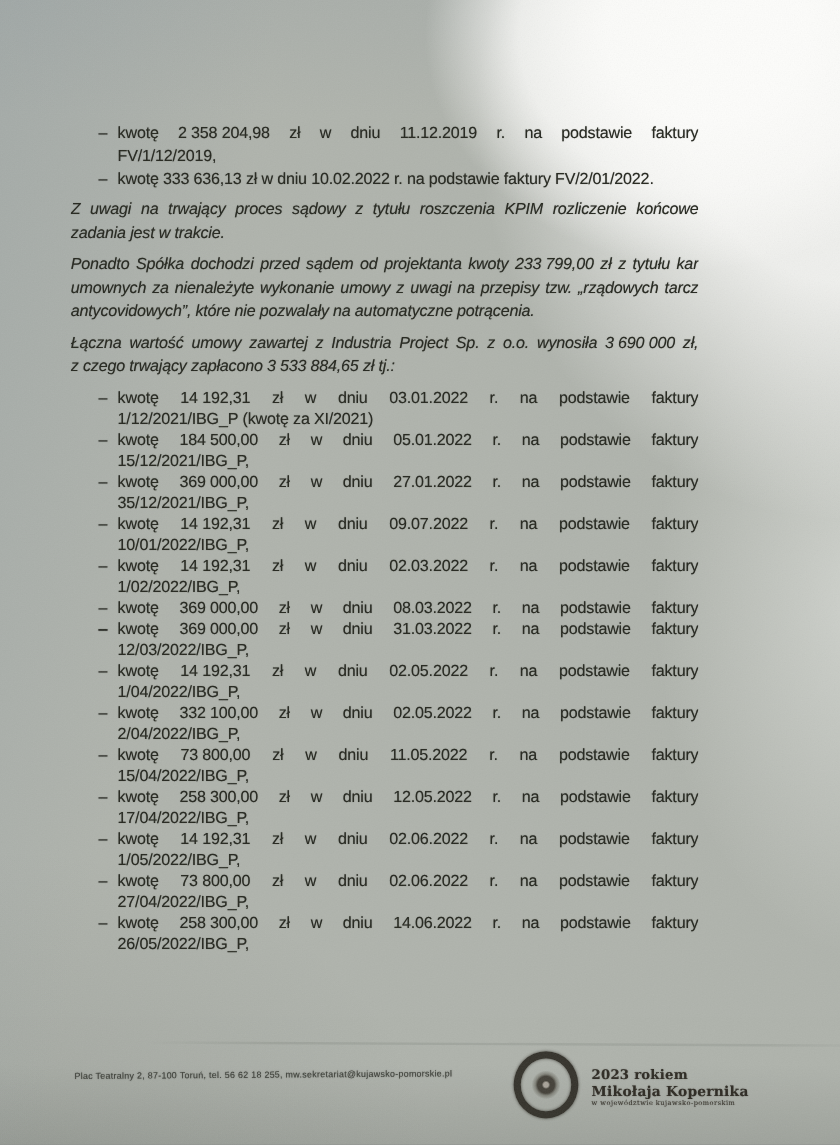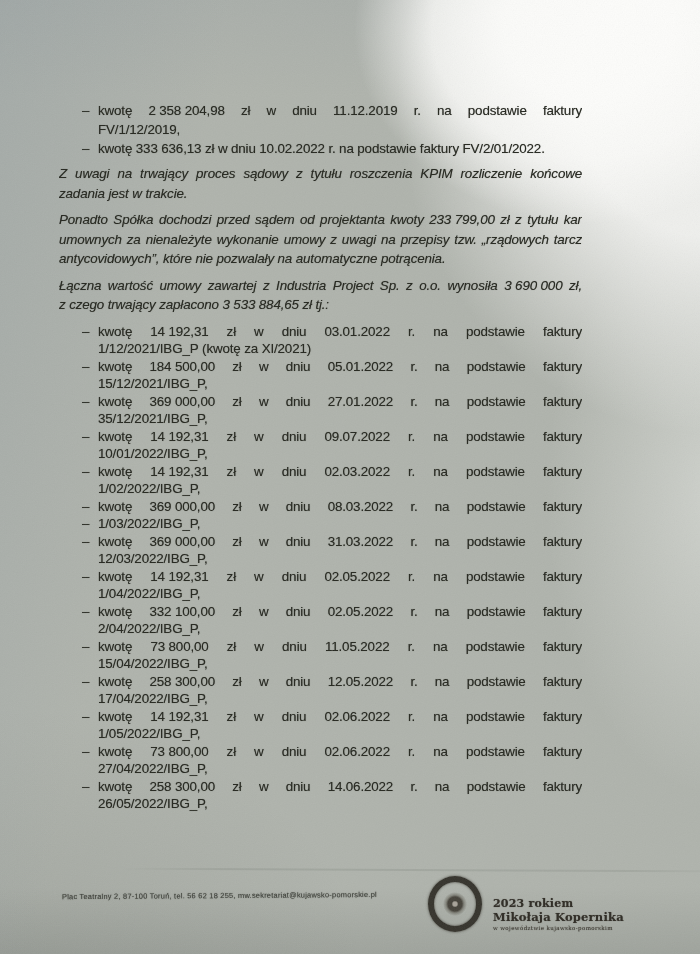--- a/index.html
+++ b/index.html
@@ -38,21 +38,21 @@
     position:absolute;left:120px;top:869px;width:580px;height:1.5px;
     transform:rotate(0.25deg);
     background:linear-gradient(to right, rgba(130,136,128,0) 0%, rgba(130,136,128,0.32) 18%, rgba(130,136,128,0.28) 88%, rgba(130,136,128,0.1) 100%);
   }
   .footer-address{
     position:absolute;left:62px;top:891px;width:340px;
     font-size:7.4px;letter-spacing:0.25px;color:#3f423b;
     text-shadow:0 0 1px rgba(60,62,56,0.75);
     transform:rotate(-0.4deg);
   }
-  .logo{position:absolute;left:428px;top:876px;display:flex;align-items:flex-end;}
+  .logo{position:absolute;left:428px;top:876px;display:flex;align-items:center;}
   .logo-ring{
     position:relative;width:42px;height:44px;border:6px solid #35332c;border-radius:50%;
     box-shadow:0 0 2.5px rgba(45,43,35,0.8), inset 0 0 2.5px rgba(45,43,35,0.8);
   }
   .logo-core{
     position:absolute;inset:0;margin:auto;width:24px;height:24px;border-radius:50%;
     background:radial-gradient(circle, #a8a399 0 2px, #45423a 3.5px 7px, rgba(70,66,55,0.4) 9px, rgba(70,66,55,0) 12px);
   }
   .logo-text{margin-left:11px;margin-top:4px;font-family:"DejaVu Serif",serif;font-weight:bold;color:#2e2b24;text-shadow:0 0 1px rgba(46,43,36,0.6);}
   .lt1{font-size:11px;line-height:13px;letter-spacing:0.2px;}
@@ -116,21 +116,20 @@
           <span class="dash">–</span>
           <div class="line jline"><span class="w">kwotę</span> <span class="w">14&nbsp;192,31</span> <span class="w">zł</span> <span class="w">w</span> <span class="w">dniu</span> <span class="w">02.03.2022</span> <span class="w">r.</span> <span class="w">na</span> <span class="w">podstawie</span> <span class="w">faktury</span></div>
           <div class="line"><span class="w">1/02/2022/IBG_P,</span></div>
         </div>
         <div class="item">
           <span class="dash">–</span>
           <div class="line jline"><span class="w">kwotę</span> <span class="w">369&nbsp;000,00</span> <span class="w">zł</span> <span class="w">w</span> <span class="w">dniu</span> <span class="w">08.03.2022</span> <span class="w">r.</span> <span class="w">na</span> <span class="w">podstawie</span> <span class="w">faktury</span></div>
         </div>
         <div class="item">
           <span class="dash">–</span>
-          <div class="line"><span class="w">1/03/2022/IBG_P,</span></div>
         </div>
         <div class="item">
           <span class="dash">–</span>
           <div class="line jline"><span class="w">kwotę</span> <span class="w">369&nbsp;000,00</span> <span class="w">zł</span> <span class="w">w</span> <span class="w">dniu</span> <span class="w">31.03.2022</span> <span class="w">r.</span> <span class="w">na</span> <span class="w">podstawie</span> <span class="w">faktury</span></div>
           <div class="line"><span class="w">12/03/2022/IBG_P,</span></div>
         </div>
         <div class="item">
           <span class="dash">–</span>
           <div class="line jline"><span class="w">kwotę</span> <span class="w">14&nbsp;192,31</span> <span class="w">zł</span> <span class="w">w</span> <span class="w">dniu</span> <span class="w">02.05.2022</span> <span class="w">r.</span> <span class="w">na</span> <span class="w">podstawie</span> <span class="w">faktury</span></div>
           <div class="line"><span class="w">1/04/2022/IBG_P,</span></div>

